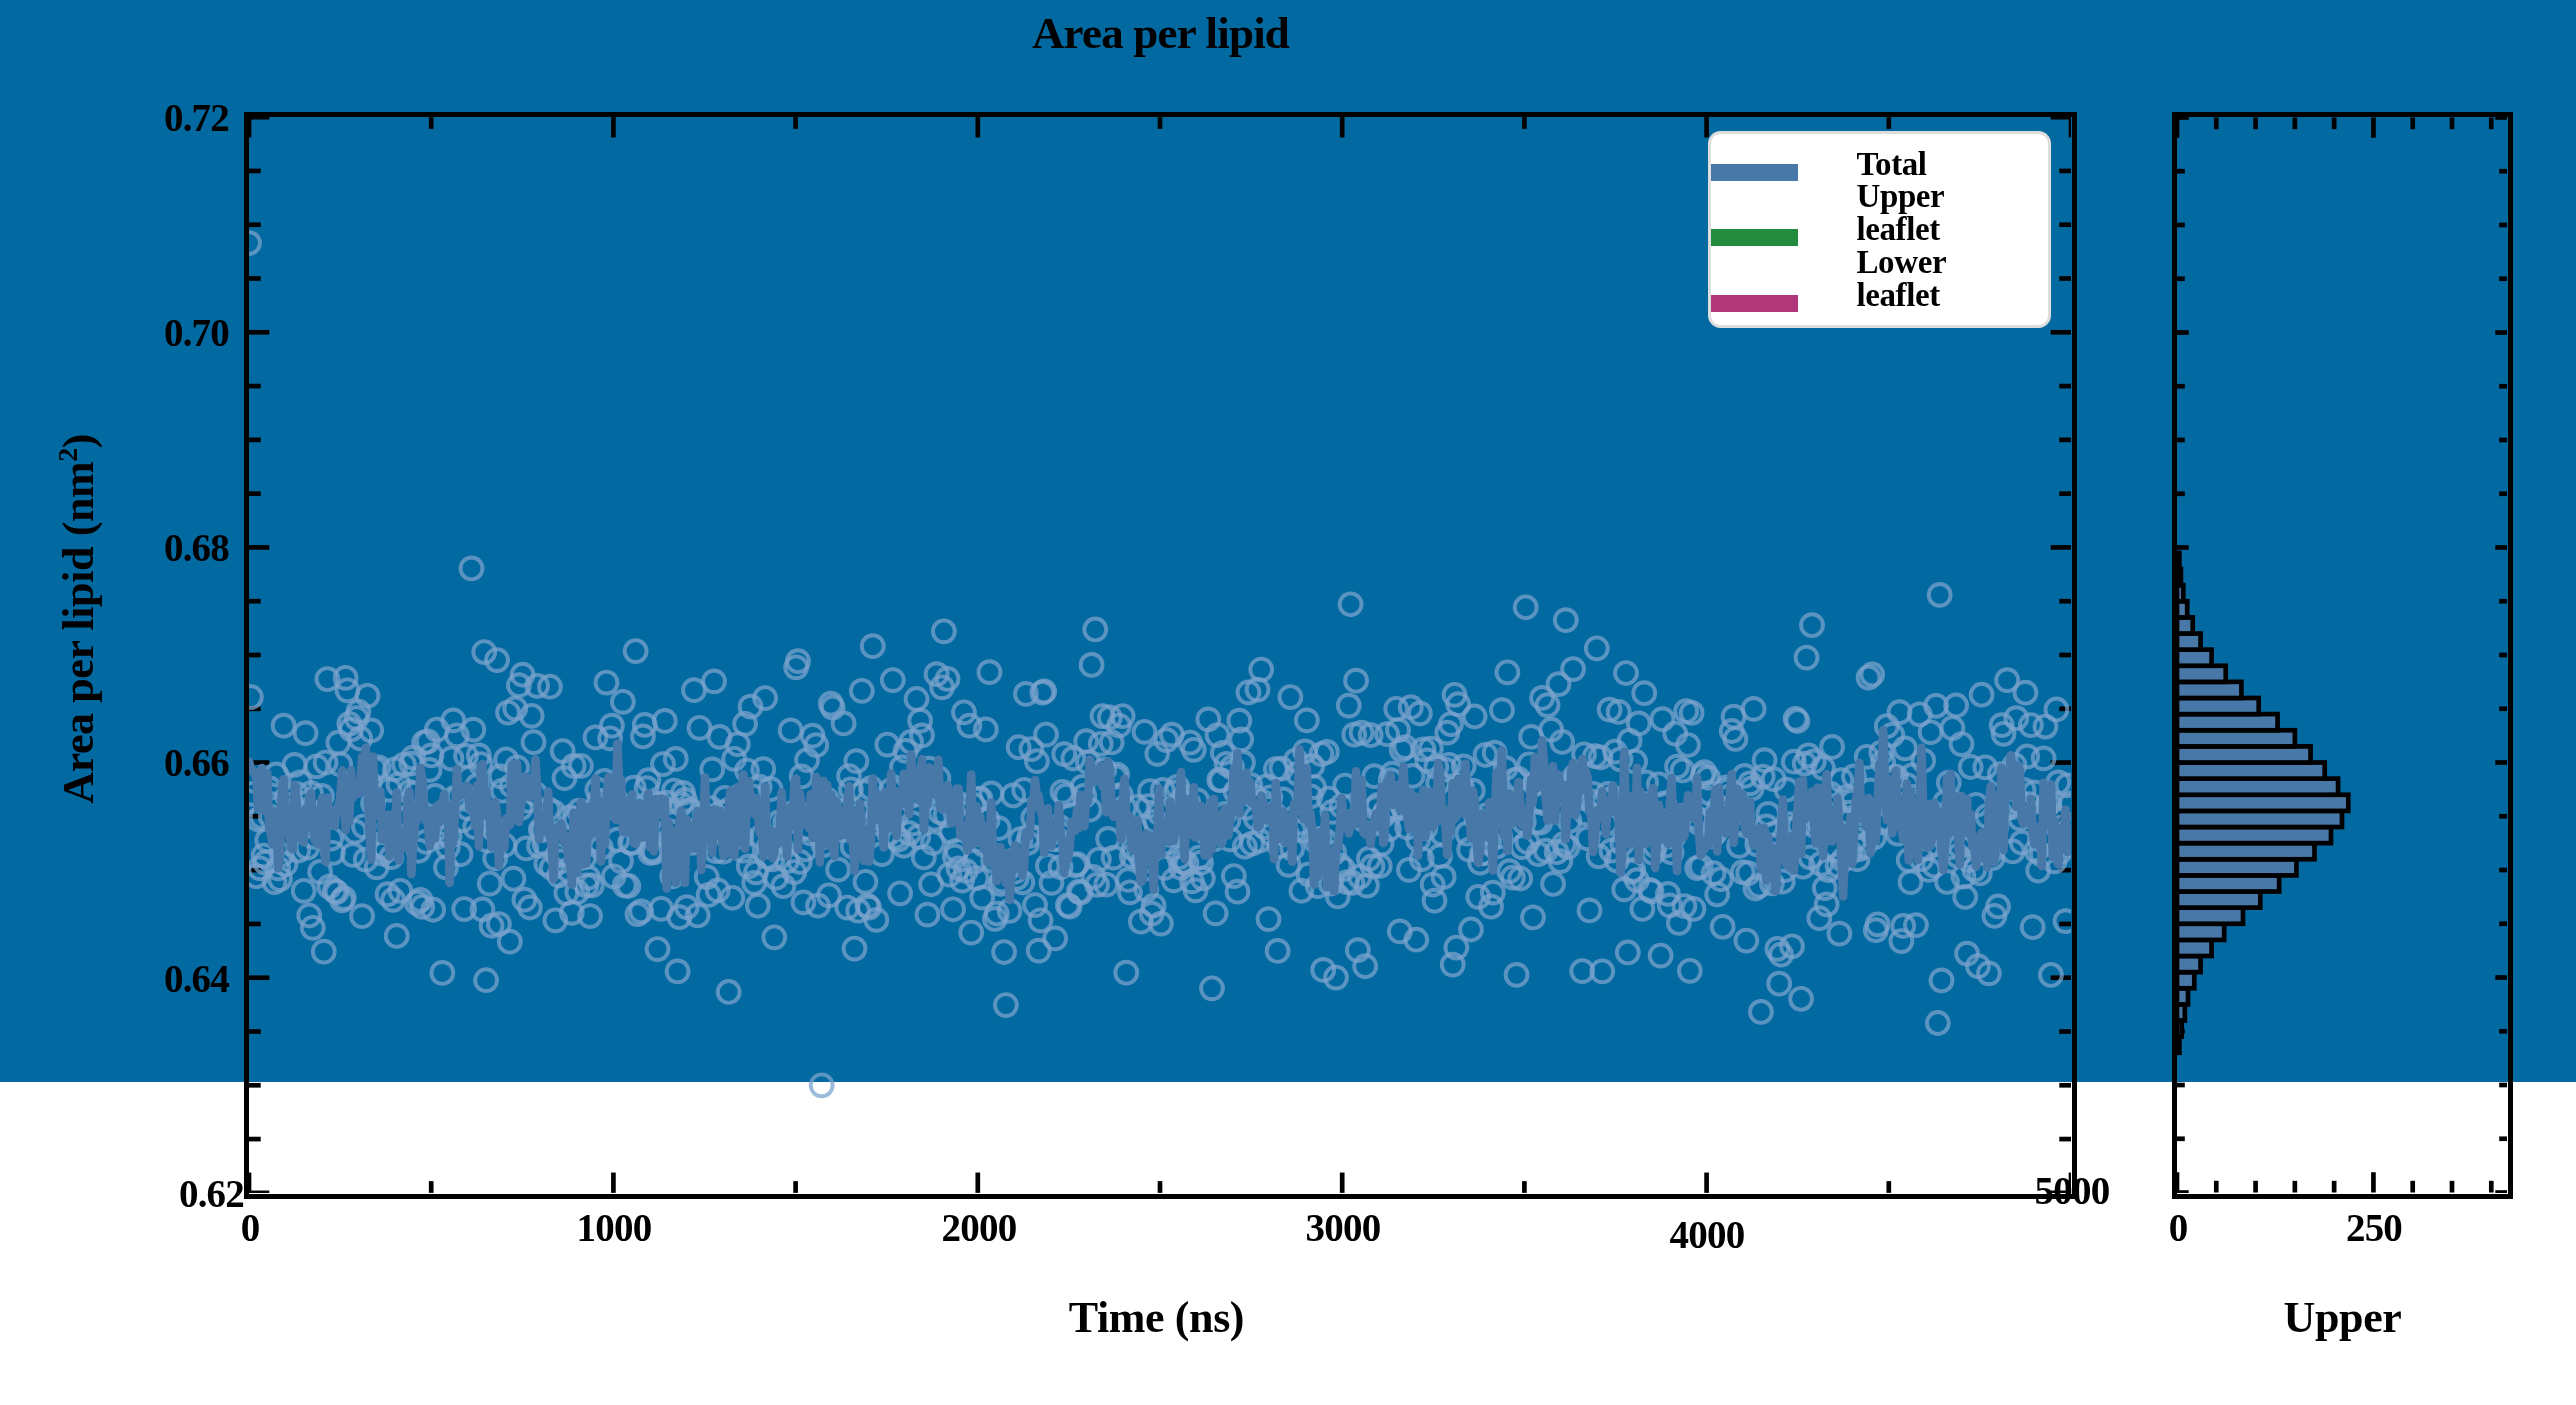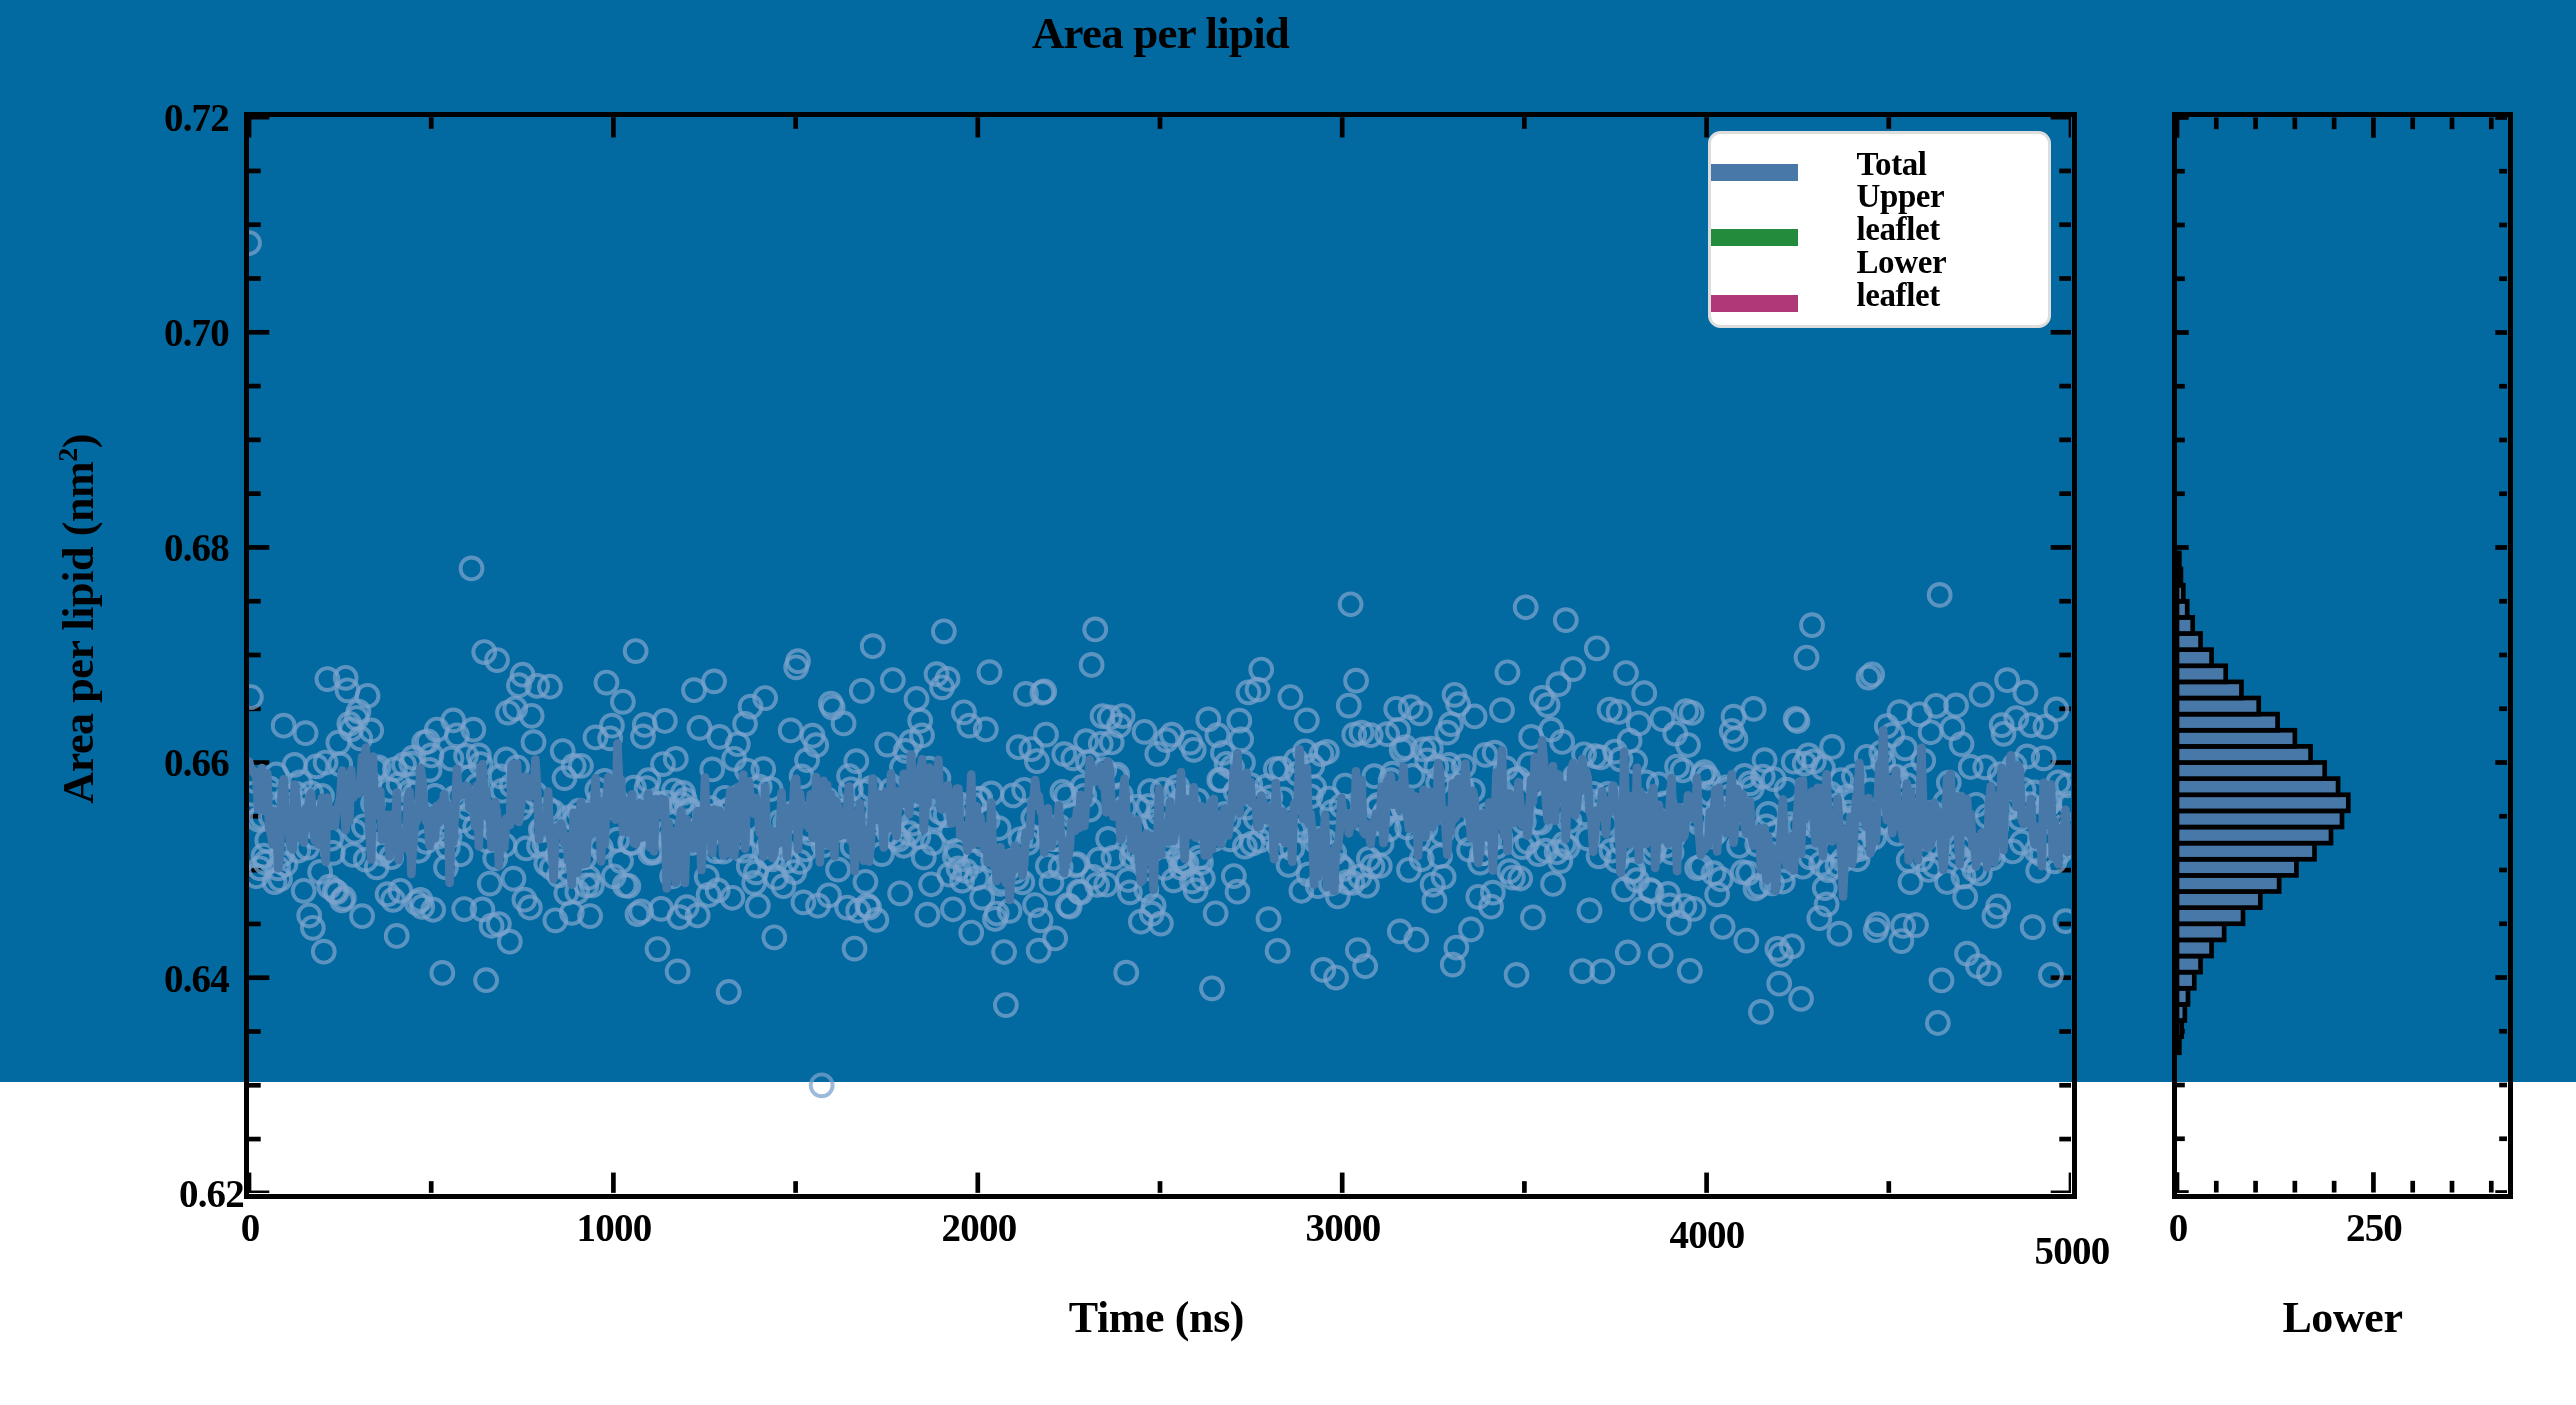--- a/index.html
+++ b/index.html
@@ -61,21 +61,21 @@
 
 <div id="stage">
 
   <div class="chart-title">Area per lipid</div>
 
   <div class="ylabel">
     <span>Area per lipid (nm</span><sup>2</sup><span>)</span>
   </div>
 
   <div class="xlabel">Time (ns)</div>
-  <div class="xlabel2">Lower</div>
+  <div class="xlabel2">Upper</div>
 
   <div class="panel" id="main-panel">
     <svg class="plot-svg" id="main-svg" width="1822" height="1076" viewBox="0 0 2334 1378">
       <g id="main-ticks">
           <line x1="0" y1="1378" x2="26" y2="1378" stroke="#000" stroke-width="6"></line>
           <line x1="2334" y1="1378" x2="2308" y2="1378" stroke="#000" stroke-width="6"></line>
           <line x1="0" y1="1102.3999999999996" x2="26" y2="1102.3999999999996" stroke="#000" stroke-width="6"></line>
           <line x1="2334" y1="1102.3999999999996" x2="2308" y2="1102.3999999999996" stroke="#000" stroke-width="6"></line>
           <line x1="0" y1="826.7999999999994" x2="26" y2="826.7999999999994" stroke="#000" stroke-width="6"></line>
           <line x1="2334" y1="826.7999999999994" x2="2308" y2="826.7999999999994" stroke="#000" stroke-width="6"></line>
@@ -1253,21 +1253,21 @@
       <div class="tick-lab ytick-lab" style="left: 49px; width: 180px; top: 547px;">0.68</div>
       <div class="tick-lab ytick-lab" style="left: 49px; width: 180px; top: 332px;">0.70</div>
       <div class="tick-lab ytick-lab" style="left: 49px; width: 180px; top: 117px;">0.72</div>
     </div>
   <div id="xtick-labels">
       <div class="tick-lab xtick-lab" style="left: 250px; top: 1205px;">0</div>
       <div class="tick-lab xtick-lab" style="left: 614px; top: 1205px;">1000</div>
       <div class="tick-lab xtick-lab" style="left: 979px; top: 1205px;">2000</div>
       <div class="tick-lab xtick-lab" style="left: 1343px; top: 1205px;">3000</div>
       <div class="tick-lab xtick-lab" style="left: 1707px; top: 1205px; margin-top: 7px;">4000</div>
-      <div class="tick-lab xtick-lab" style="left: 2072px; top: 1228px;">5000</div>
+      <div class="tick-lab xtick-lab" style="left: 2072px; top: 1168px;">5000</div>
     </div>
   <div id="htick-labels">
       <div class="tick-lab xtick-lab" style="left: 2178px; top: 1205px;">0</div>
       <div class="tick-lab xtick-lab" style="left: 2374px; top: 1205px;">250</div>
     </div>
 
   <div id="legend" style="border-color: rgb(221, 221, 221);">
     <div class="legend-row" style="top:15.6px">
       <span class="legend-swatch" style="background: rgb(72, 120, 168);"></span>
       <span class="legend-text">Total</span>

